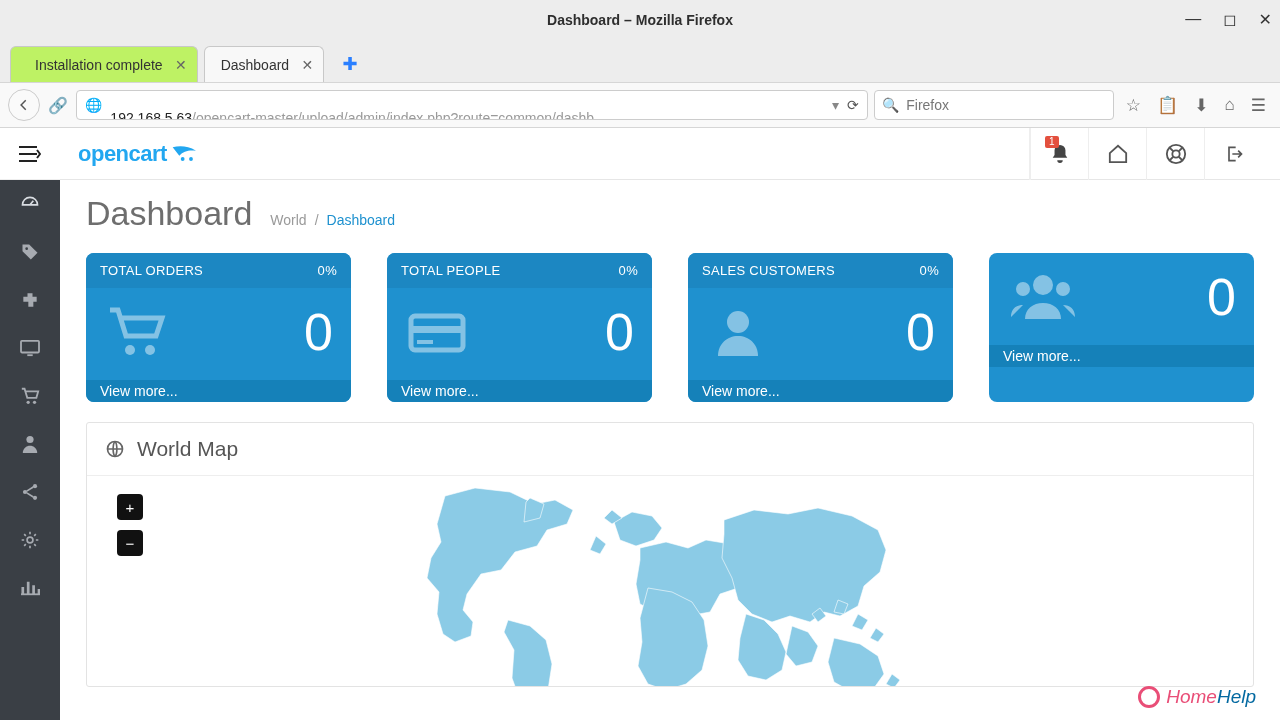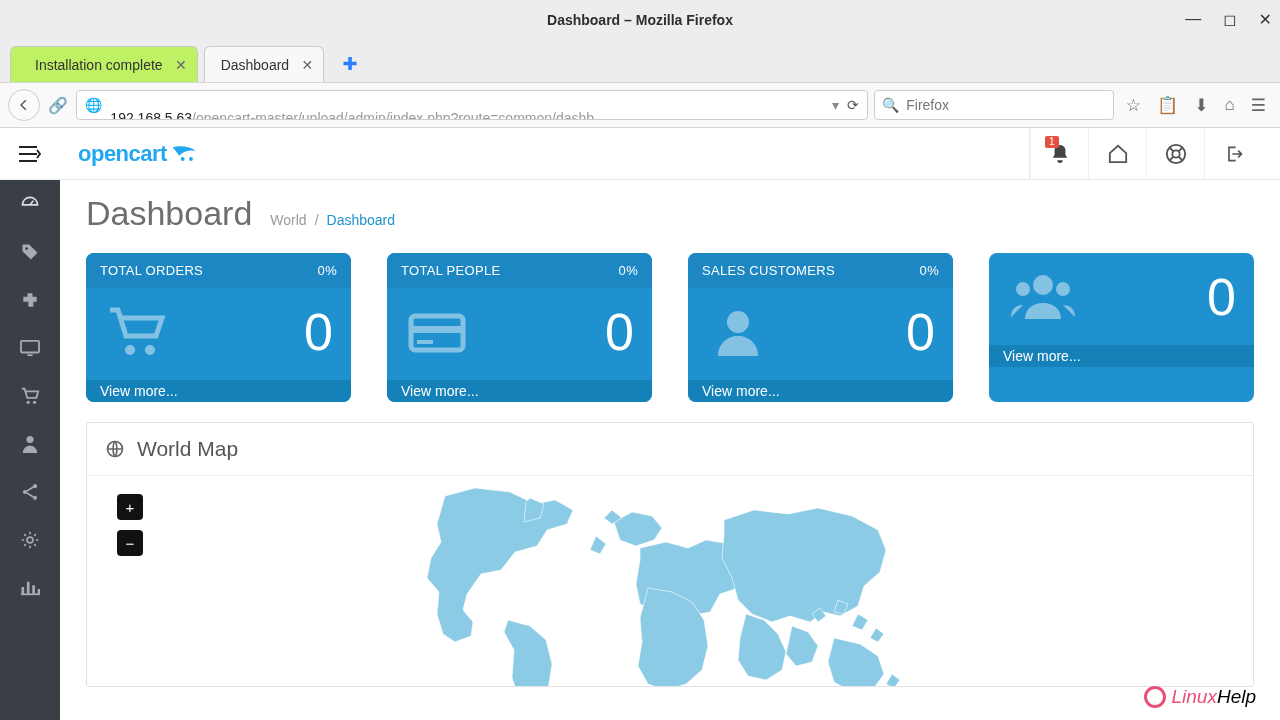--- a/index.html
+++ b/index.html
@@ -60,21 +60,21 @@
 .panel { border: 1px solid #e3e3e3; background: #fff; border-radius: 3px; }
 .panel-head { padding: 14px 18px; display: flex; align-items: center; gap: 12px; color: #555; font-size: 21px; border-bottom: 1px solid #eee; }
 .panel-body { position: relative; height: 210px; overflow: hidden; }
 .zoom { position: absolute; left: 30px; top: 18px; display: flex; flex-direction: column; gap: 10px; }
 .zoom button { width: 26px; height: 26px; background: #111; color: #fff; border: none; border-radius: 4px; font-size: 15px; line-height: 1; }
 
 .map-svg { position: absolute; left: 50%; top: 2px; transform: translateX(-50%); }
 
 .watermark { position: absolute; right: 24px; bottom: 12px; color: #e94e77; font-size: 19px; font-style: italic; display: flex; align-items: center; gap: 6px; }
 .watermark .ring { width: 22px; height: 22px; border: 3px solid #e94e77; border-radius: 50%; position: relative; }
-.watermark .lh { color: #000000; }
+.watermark .lh { color: #0369a1; }
 
 svg .land { fill: #8bcbe6; stroke: #fff; stroke-width: 0.6; }
 </style>
 </head>
 <body>
 
 <div class="fx-titlebar">
   <div class="fx-title">Dashboard – Mozilla Firefox</div>
   <div class="fx-winctl">
     <span>—</span>
@@ -323,14 +323,14 @@
             </g>
           </svg>
         </div>
       </div>
     </div>
   </div>
 </div>
 
 <div class="watermark">
   <span class="ring"></span>
-  <span><span>Linux</span><span class="lh">Help</span></span>
+  <span><span>Home</span><span class="lh">Help</span></span>
 </div>
 
 </body></html>

